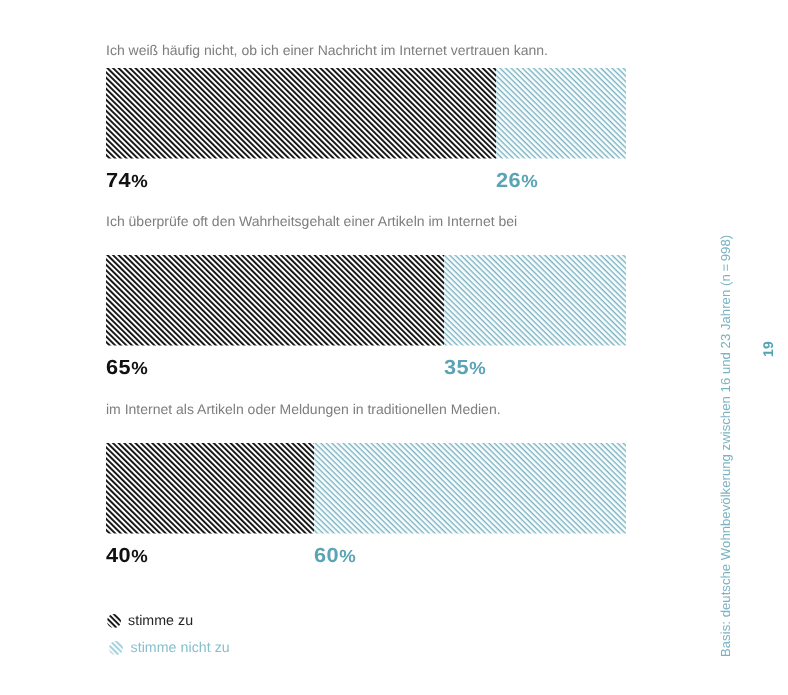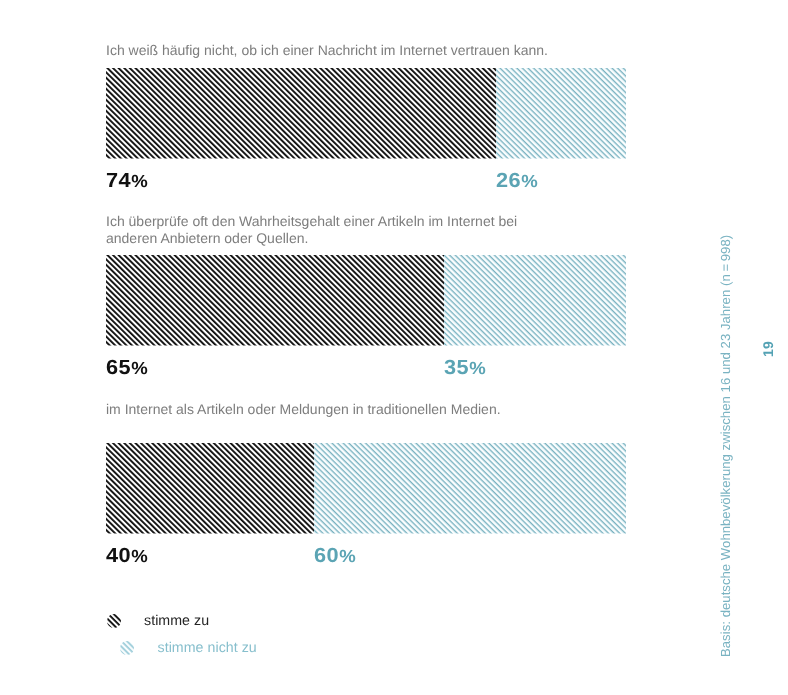--- a/index.html
+++ b/index.html
@@ -6,21 +6,21 @@
   body{width:788px;height:695px;background:#ffffff;font-family:"Liberation Sans",sans-serif;overflow:hidden;-webkit-font-smoothing:antialiased;text-rendering:geometricPrecision;}
   .page{position:relative;width:788px;height:695px;}
   .row{position:absolute;left:106px;width:520px;}
   .q{position:absolute;left:0;top:0;color:#7d7d7d;font-size:14px;line-height:17.6px;white-space:nowrap;}
   .bar{position:absolute;left:0;width:520px;height:90.5px;display:block;}
   .pct{position:absolute;font-weight:bold;font-size:20.5px;letter-spacing:0.5px;line-height:1;transform:scaleX(1.06);transform-origin:0 0;}
   .pct .sm{font-size:17.5px;letter-spacing:0;}
   .pct-left{left:0;color:#111;}
   .pct-right{color:#5ba4b4;}
   .legend{position:absolute;left:104px;}
-  .legend-item{position:absolute;display:flex;align-items:flex-end;white-space:nowrap;gap:16px;}
+  .legend-item{position:absolute;display:flex;align-items:flex-end;white-space:nowrap;}
   .legend-icon{display:block;}
   .legend-label{margin-left:6.5px;font-size:14.2px;letter-spacing:0.05px;white-space:nowrap;}
   .legend-label.dark{color:#242424;}
   .legend-label.light{color:#87bfcd;}
   .sidenote{position:absolute;color:#7ab3c2;font-size:13.1px;white-space:nowrap;transform-origin:0 0;letter-spacing:0.05px;}
   .pagenum{position:absolute;color:#54a2b4;font-size:14px;font-weight:bold;transform-origin:0 0;letter-spacing:0.3px;}
 
   
   [data-name="chart-row-0"]{top:0;}
   [data-name="chart-row-1"]{top:0;}
@@ -31,21 +31,21 @@
   [data-name="value-label-disagree-0"]{top:171px;}
   [data-name="question-text-1"]{top:212.5px;}
   [data-name="stacked-bar-1"]{top:255.4px;}
   [data-name="value-label-agree-1"]{top:358px;}
   [data-name="value-label-disagree-1"]{top:358px;}
   [data-name="question-text-2"]{top:400.5px;}
   [data-name="stacked-bar-2"]{top:443.2px;}
   [data-name="value-label-disagree-2"]{top:546px;}
   [data-name="value-label-agree-2"]{top:546px;}
   [data-name="legend-item-agree"]{top:613px;left:1.5px;}
-  [data-name="legend-item-disagree"]{top:640px;left:15px;}
+  [data-name="legend-item-disagree"]{top:640px;left:4px;}
   [data-name="legend"]{top:0;left:104px;}
   [data-name="basis-note"]{left:718px;top:657px;transform:rotate(-90deg);}
   [data-name="page-number"]{left:760px;top:357px;transform:rotate(-90deg);}
 </style>
 </head>
 <body>
 
 <div class="page" data-name="chart-page">
 
   <svg width="0" height="0" style="position:absolute" aria-hidden="true" data-name="hatch-defs">
@@ -79,21 +79,20 @@
       <rect class="seg-dark" data-name="bar-segment-agree-0" x="0" y="0" height="92" fill="url(#hatchDark)" width="390"></rect>
       <rect class="seg-light" data-name="bar-segment-disagree-0" y="0" height="92" fill="url(#hatchLight)" x="390" width="130"></rect>
     </svg>
     <div class="pct pct-left" data-name="value-label-agree-0"><span data-name="value-number">74</span><span class="sm" data-name="value-unit">%</span></div>
     <div class="pct pct-right" data-name="value-label-disagree-0" style="left: 390px;"><span data-name="value-number">26</span><span class="sm" data-name="value-unit">%</span></div>
   </div>
 
   <div class="row" data-name="chart-row-1">
     <div class="q" data-name="question-text-1">
       <div data-name="question-line">Ich überprüfe oft den Wahrheitsgehalt einer Artikeln im Internet bei</div>
-      <div data-name="question-line">anderen Anbietern oder Quellen.</div>
     </div>
     <svg class="bar" data-name="stacked-bar-1" viewBox="0 0 520 92" preserveAspectRatio="none">
       <rect class="seg-dark" data-name="bar-segment-agree-1" x="0" y="0" height="92" fill="url(#hatchDark)" width="338"></rect>
       <rect class="seg-light" data-name="bar-segment-disagree-1" y="0" height="92" fill="url(#hatchLight)" x="338" width="182"></rect>
     </svg>
     <div class="pct pct-left" data-name="value-label-agree-1"><span data-name="value-number">65</span><span class="sm" data-name="value-unit">%</span></div>
     <div class="pct pct-right" data-name="value-label-disagree-1" style="left: 338px;"><span data-name="value-number">35</span><span class="sm" data-name="value-unit">%</span></div>
   </div>
 
   <div class="row" data-name="chart-row-2">

